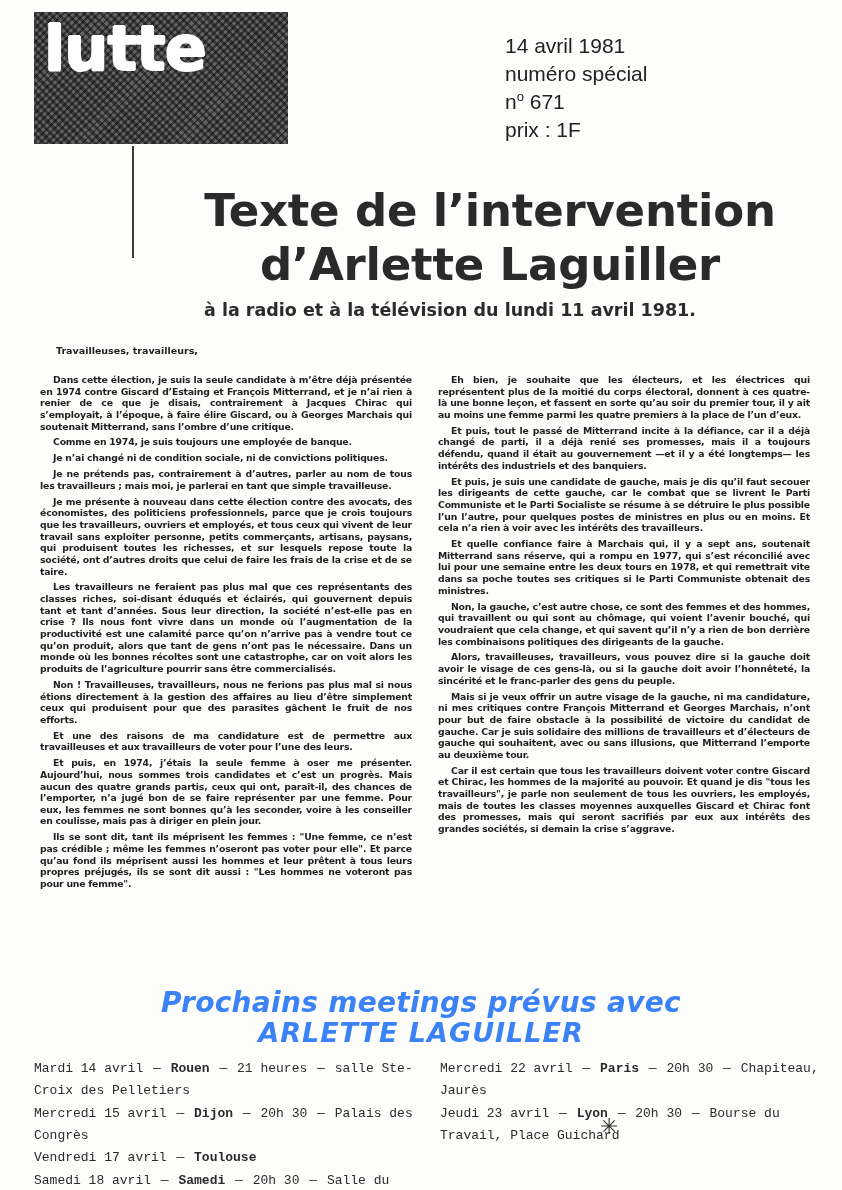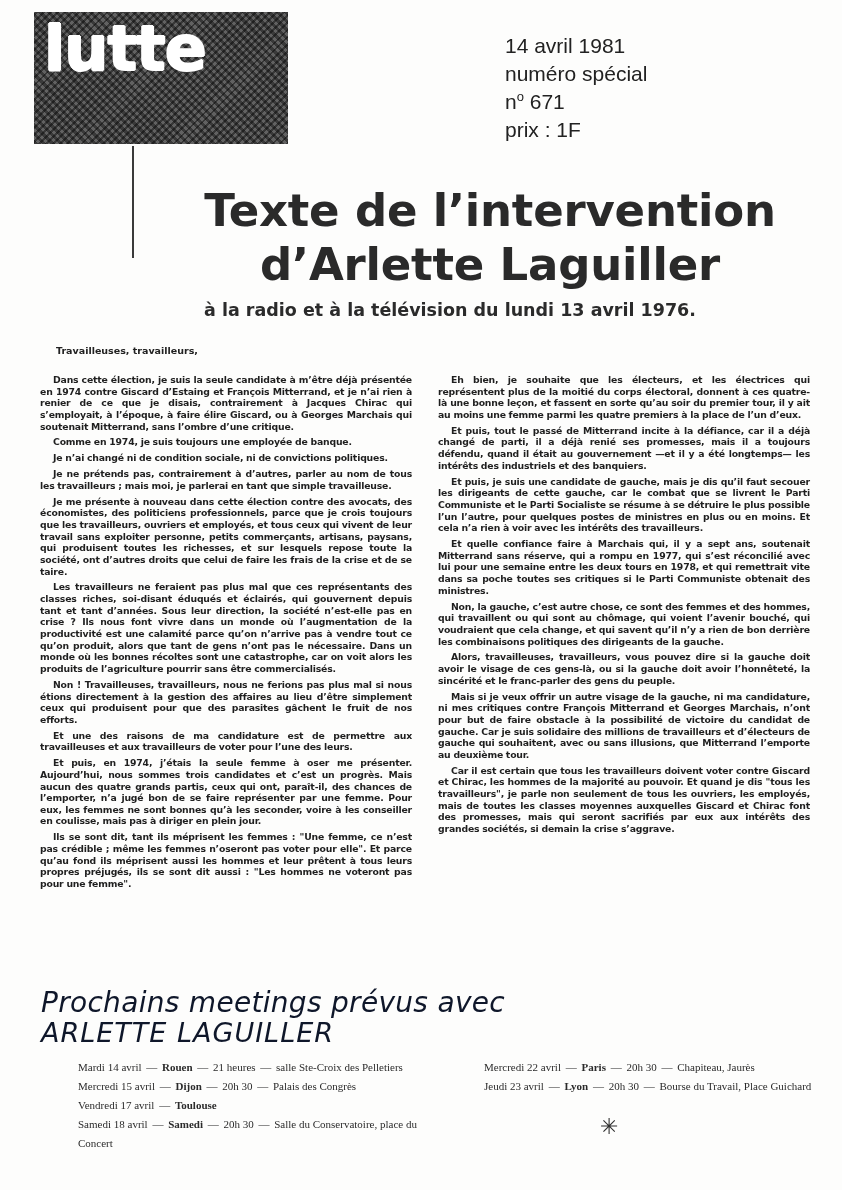--- a/index.html
+++ b/index.html
@@ -149,45 +149,44 @@
     letter-spacing: -0.18px;
     word-spacing: -0.2px;
   }
 
   
   .meet-title {
     position: absolute;
     left: 41px;
     top: 988px;
     width: 760px;
-    text-align: left;
+    text-align: center;
     font-family: "DejaVu Sans", sans-serif;
     font-style: italic;
-    font-weight: normal;
-    color: #0f172a;
+    font-weight: bold;
+    color: #3b82f6;
   }
   .meet-title .l1 { font-size: 28px; line-height: 1.08; letter-spacing: 0.3px; }
   .meet-title .l2 { font-size: 27px; line-height: 1.1; letter-spacing: 1px; }
 
   .meet-cols {
     position: absolute;
     left: 34px;
     top: 1058px;
     width: 790px;
     display: flex;
     gap: 22px;
   }
   .meet-col { width: 384px; }
   .meet-row {
-    font-family: Liberation Serif, serif;
-    font-size: 11px;
+    font-family: Liberation Mono, monospace;
+    font-size: 13px;
     line-height: 1.72;
     color: #2b2b2b;
     white-space: normal;
-    margin-left: 44px;
   }
   .meet-row b { font-weight: bold; }
   .meet-sep { padding: 0 2px; }
 
   .end-star {
     position: absolute;
     left: 600px;
     top: 1116px;
     font-size: 22px;
     color: #2e2e2e;
@@ -213,21 +212,21 @@
     <div>
       <span>n</span><span class="sup">o</span><span> 671</span>
     </div>
     <div>prix : 1F</div>
   </div>
 
   <div class="title-block">
     <div class="title-line">Texte de l’intervention</div>
     <div class="title-line">d’Arlette Laguiller</div>
   </div>
-  <div class="subtitle">à la radio et à la télévision du lundi 13 avril 1976.</div>
+  <div class="subtitle">à la radio et à la télévision du lundi 11 avril 1981.</div>
 
   <div class="salutation">Travailleuses, travailleurs,</div>
 
   <div class="columns">
     <div class="col" id="col-left">
         <p>Dans cette élection, je suis la seule candidate à m’être déjà présentée en 1974 contre Giscard d’Estaing et François Mitterrand, et je n’ai rien à renier de ce que je disais, contrairement à Jacques Chirac qui s’employait, à l’époque, à faire élire Giscard, ou à Georges Marchais qui soutenait Mitterrand, sans l’ombre d’une critique.</p>
         <p>Comme en 1974, je suis toujours une employée de banque.</p>
         <p>Je n’ai changé ni de condition sociale, ni de convictions politiques.</p>
         <p>Je ne prétends pas, contrairement à d’autres, parler au nom de tous les travailleurs ; mais moi, je parlerai en tant que simple travailleuse.</p>
         <p>Je me présente à nouveau dans cette élection contre des avocats, des économistes, des politiciens professionnels, parce que je crois toujours que les travailleurs, ouvriers et employés, et tous ceux qui vivent de leur travail sans exploiter personne, petits commerçants, artisans, paysans, qui produisent toutes les richesses, et sur lesquels repose toute la société, ont d’autres droits que celui de faire les frais de la crise et de se taire.</p>

